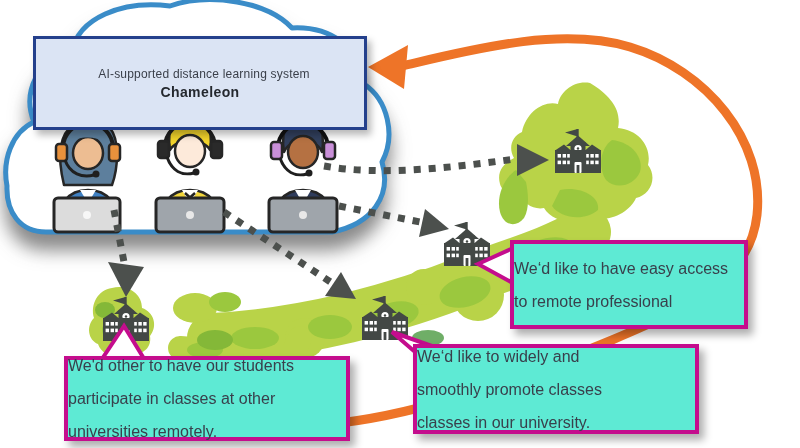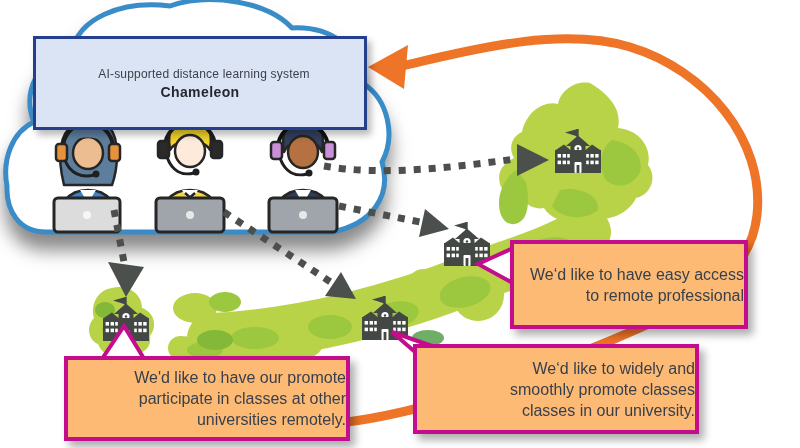--- a/index.html
+++ b/index.html
@@ -5,24 +5,24 @@
   html,body{margin:0;padding:0;background:#fff;}
   .stage{position:relative;width:800px;height:448px;background:#ffffff;overflow:hidden;
          font-family:"Liberation Sans",sans-serif;}
   .stage svg.art{position:absolute;left:0;top:0;z-index:0;}
   .titlebox{position:absolute;left:33px;top:36px;width:334px;height:94px;box-sizing:border-box;
             border:3px solid #24408c;background:#dbe4f4;z-index:3;
             display:flex;flex-direction:column;justify-content:center;align-items:center;gap:3px;
             box-shadow:4px 5px 7px rgba(0,0,0,.28);}
   .titlebox .sub{font-size:12px;color:#3a3f49;letter-spacing:.2px;margin-left:8px;}
   .titlebox .name{font-size:14px;font-weight:bold;color:#24282e;letter-spacing:.4px;}
-  .bubble{position:absolute;box-sizing:border-box;border:4px solid #c40d8d;background:#fdba74;z-index:2;
-          display:flex;flex-direction:column;justify-content:center;align-items:flex-end;
+  .bubble{position:absolute;box-sizing:border-box;border:4px solid #c40d8d;background:#5eead4;z-index:2;
+          display:flex;flex-direction:column;justify-content:center;align-items:flex-start;
           font-size:16px;line-height:21px;color:#39404c;text-align:center;
-          box-shadow:5px 6px 8px rgba(0,0,0,.32);}
+          box-shadow:5px 6px 8px rgba(0,0,0,.32);gap:12px;}
   .bubble-students{left:64px;top:356px;width:286px;height:85px;}
   .bubble-access{left:510px;top:240px;width:238px;height:89px;}
   .bubble-online{left:413px;top:344px;width:286px;height:90px;}
   .tail{position:absolute;z-index:1;overflow:visible;}
 </style>
 </head>
 <body>
 
 <div class="stage">
 
@@ -191,21 +191,21 @@
     <polygon points="36,4 12,40 58,40" fill="#ffffff" stroke="#c40d8d" stroke-width="4"></polygon>
   </svg>
   <svg class="tail" style="left:470px;top:238px;" width="56" height="56">
     <polygon points="8,26 52,6 52,50" fill="#ffffff" stroke="#c40d8d" stroke-width="4"></polygon>
   </svg>
   <svg class="tail" style="left:382px;top:326px;" width="86" height="36">
     <polygon points="10,6 40,32 84,32" fill="#ffffff" stroke="#c40d8d" stroke-width="4"></polygon>
   </svg>
 
   <div class="bubble bubble-students">
-    <span>We'd like to have our promote</span>
+    <span>We'd other to have our students</span>
     <span>participate in classes at other</span>
     <span>universities remotely.</span>
   </div>
   <div class="bubble bubble-access">
     <span>We‘d like to have easy access</span>
     <span>to remote professional</span>
   </div>
   <div class="bubble bubble-online">
     <span>We‘d like to widely and</span>
     <span>smoothly promote classes</span>

